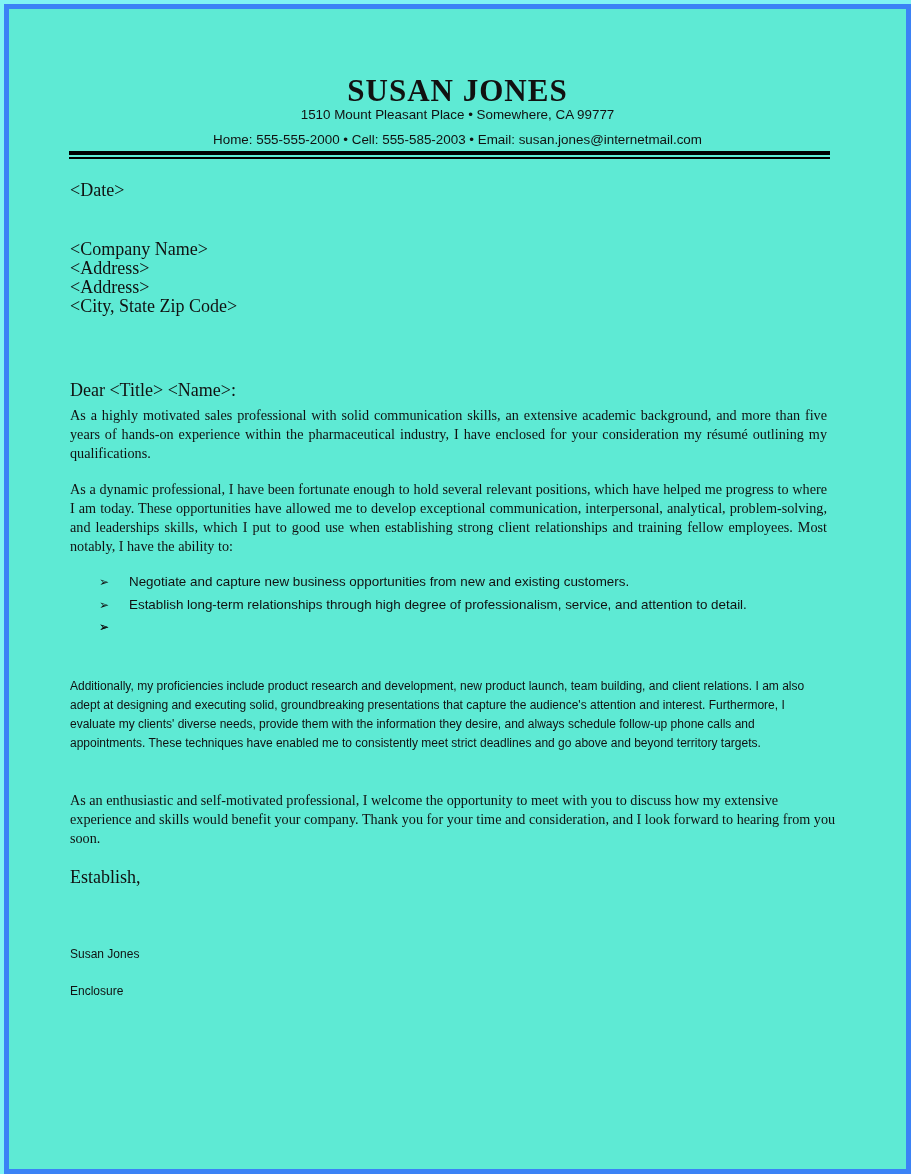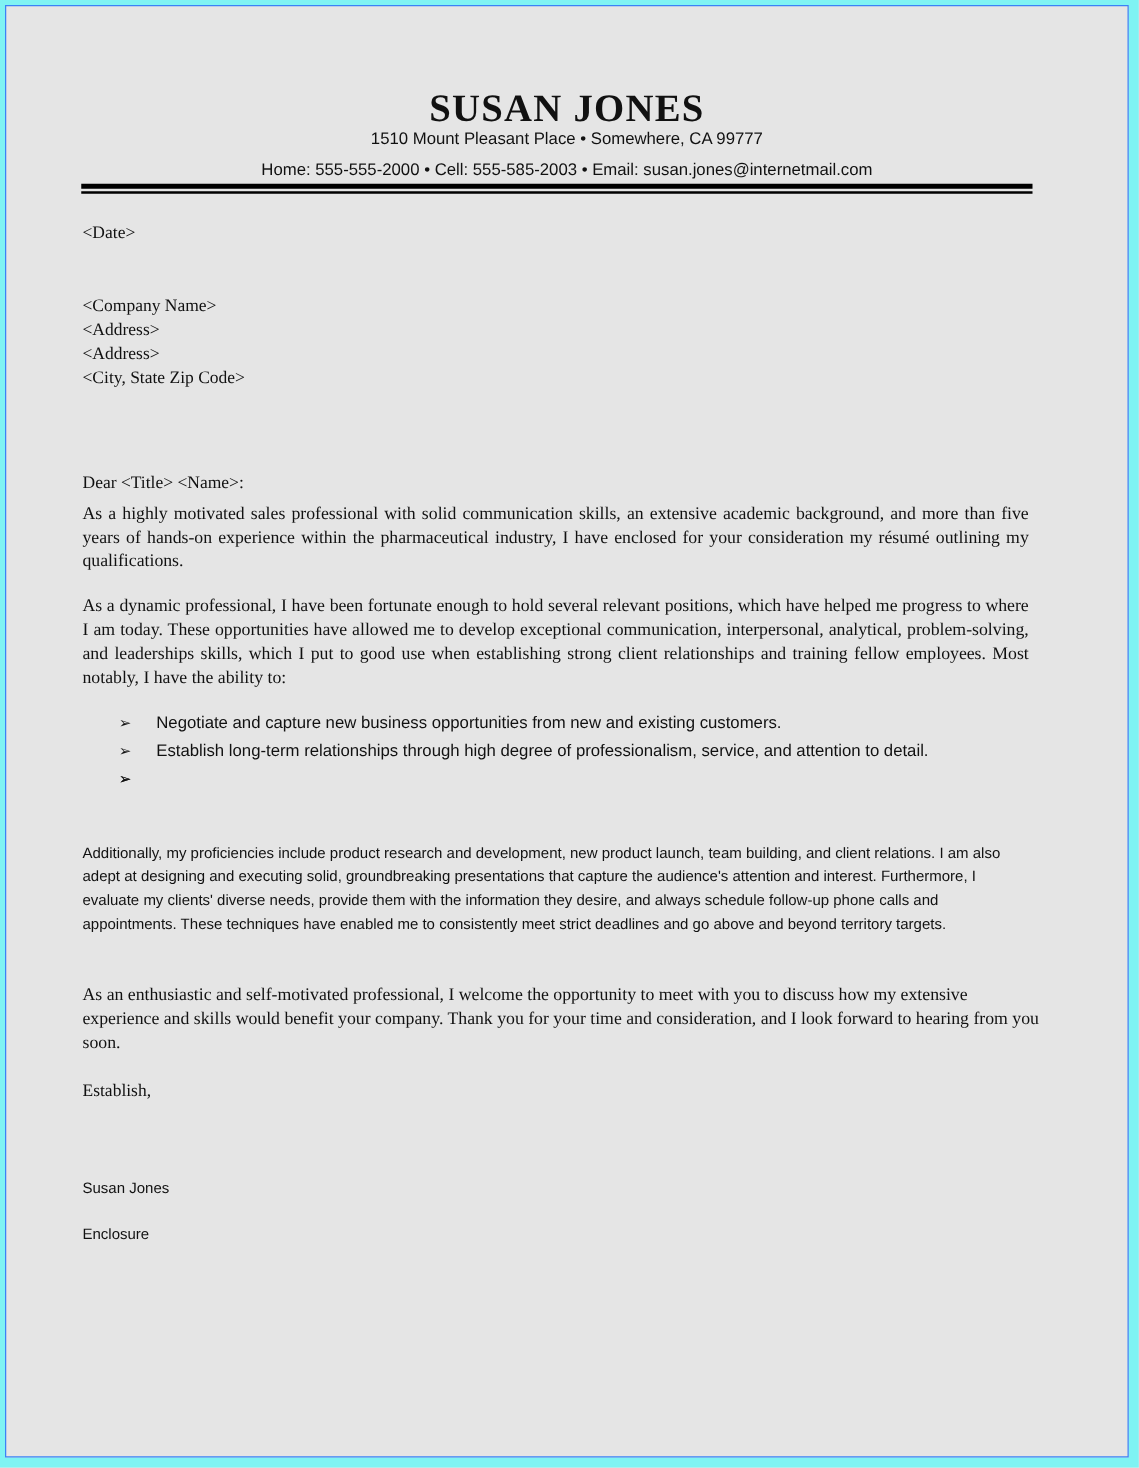--- a/index.html
+++ b/index.html
@@ -6,22 +6,22 @@
   body {
     width: 911px; height: 1174px;
     background: #7ff3f3;
     position: relative;
     overflow: hidden;
   }
   .page {
     position: absolute;
     left: 4px; top: 4px;
     width: 897px; height: 1160px;
-    background: #e5e5e5;
-    border: 1px solid #3b82f6;
+    background: #5eead4;
+    border: 5px solid #3b82f6;
     box-sizing: content-box;
   }
   .content {
     position: absolute;
     left: 0; top: 0; right: 0; bottom: 0;
     font-family: "Liberation Serif", serif;
     color: #111;
   }
   .name {
     position: absolute;
@@ -46,21 +46,21 @@
   .rule-thick {
     position: absolute; left: 60px; width: 761px; top: 142px;
     height: 4px; background: #000;
   }
   .rule-thin {
     position: absolute; left: 60px; width: 761px; top: 148px;
     height: 2px; background: #000;
   }
   .line {
     position: absolute; left: 61px;
-    font-size: 14px; line-height: 19px;
+    font-size: 18px; line-height: 19px;
     white-space: nowrap;
   }
   .para {
     position: absolute; left: 61px; width: 757px;
     font-size: 14.2px; line-height: 19px;
     text-align: justify;
   }
   .sans { font-family: "Liberation Sans", sans-serif; font-size: 12px; }
   .bullets {
     position: absolute; left: 90px; top: 562px;

